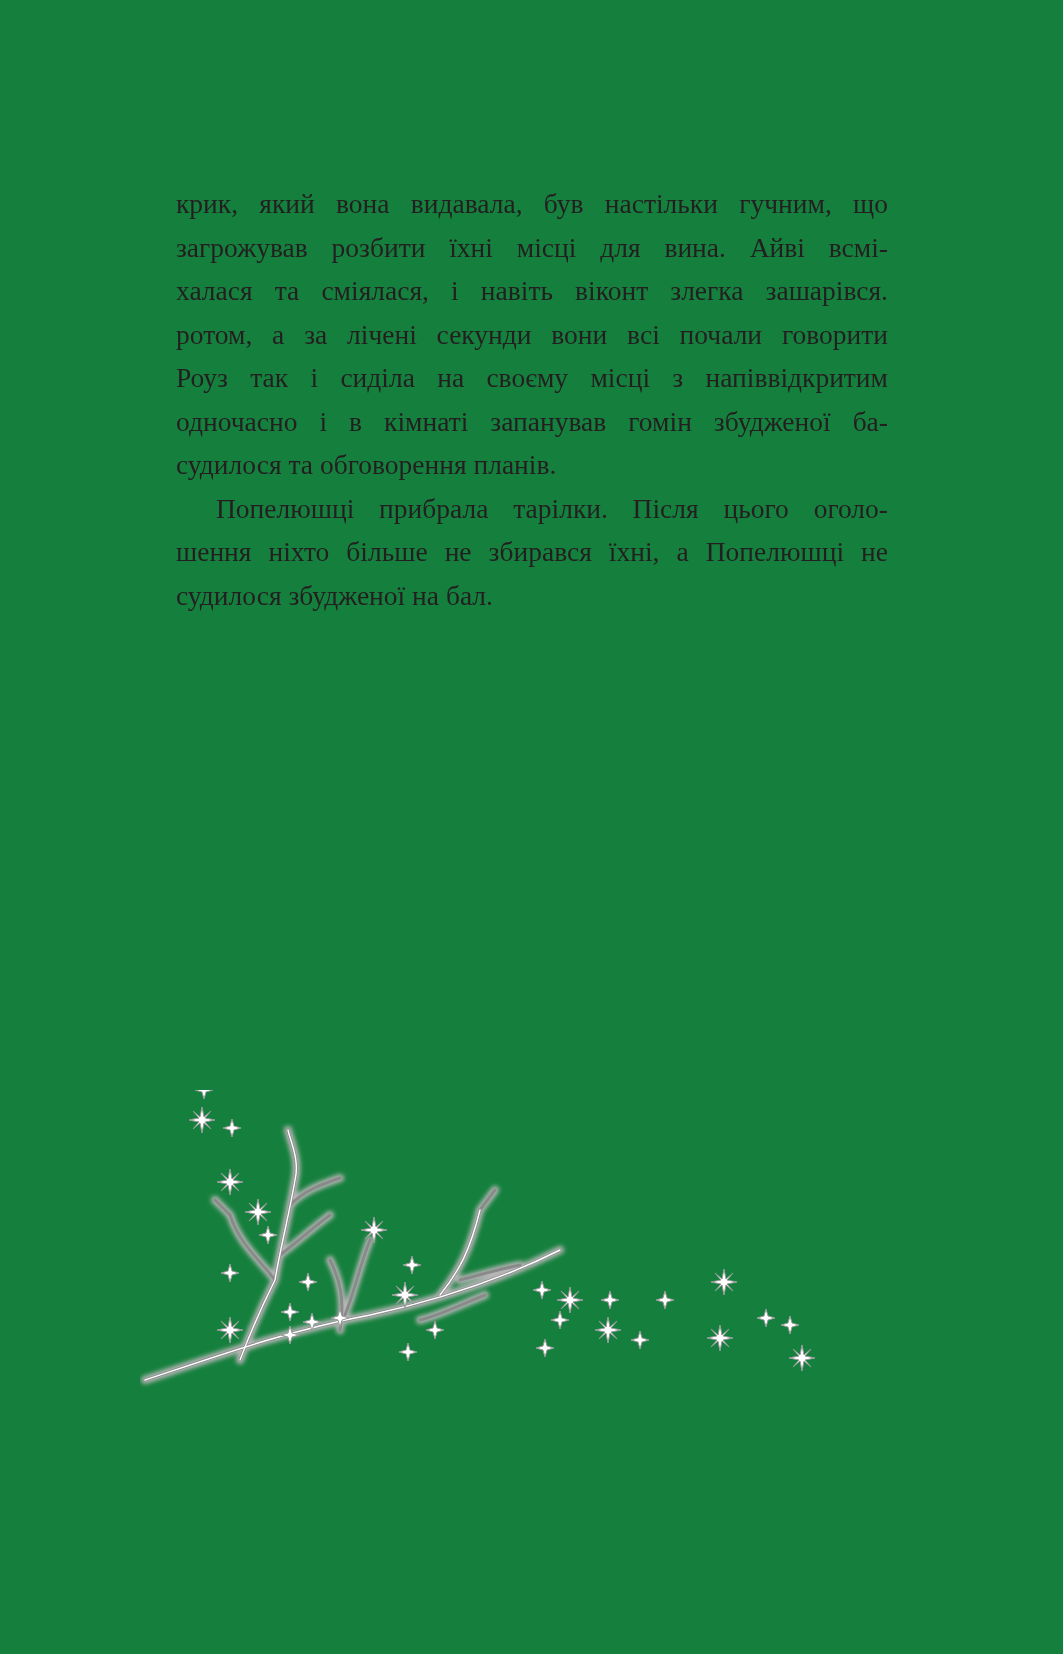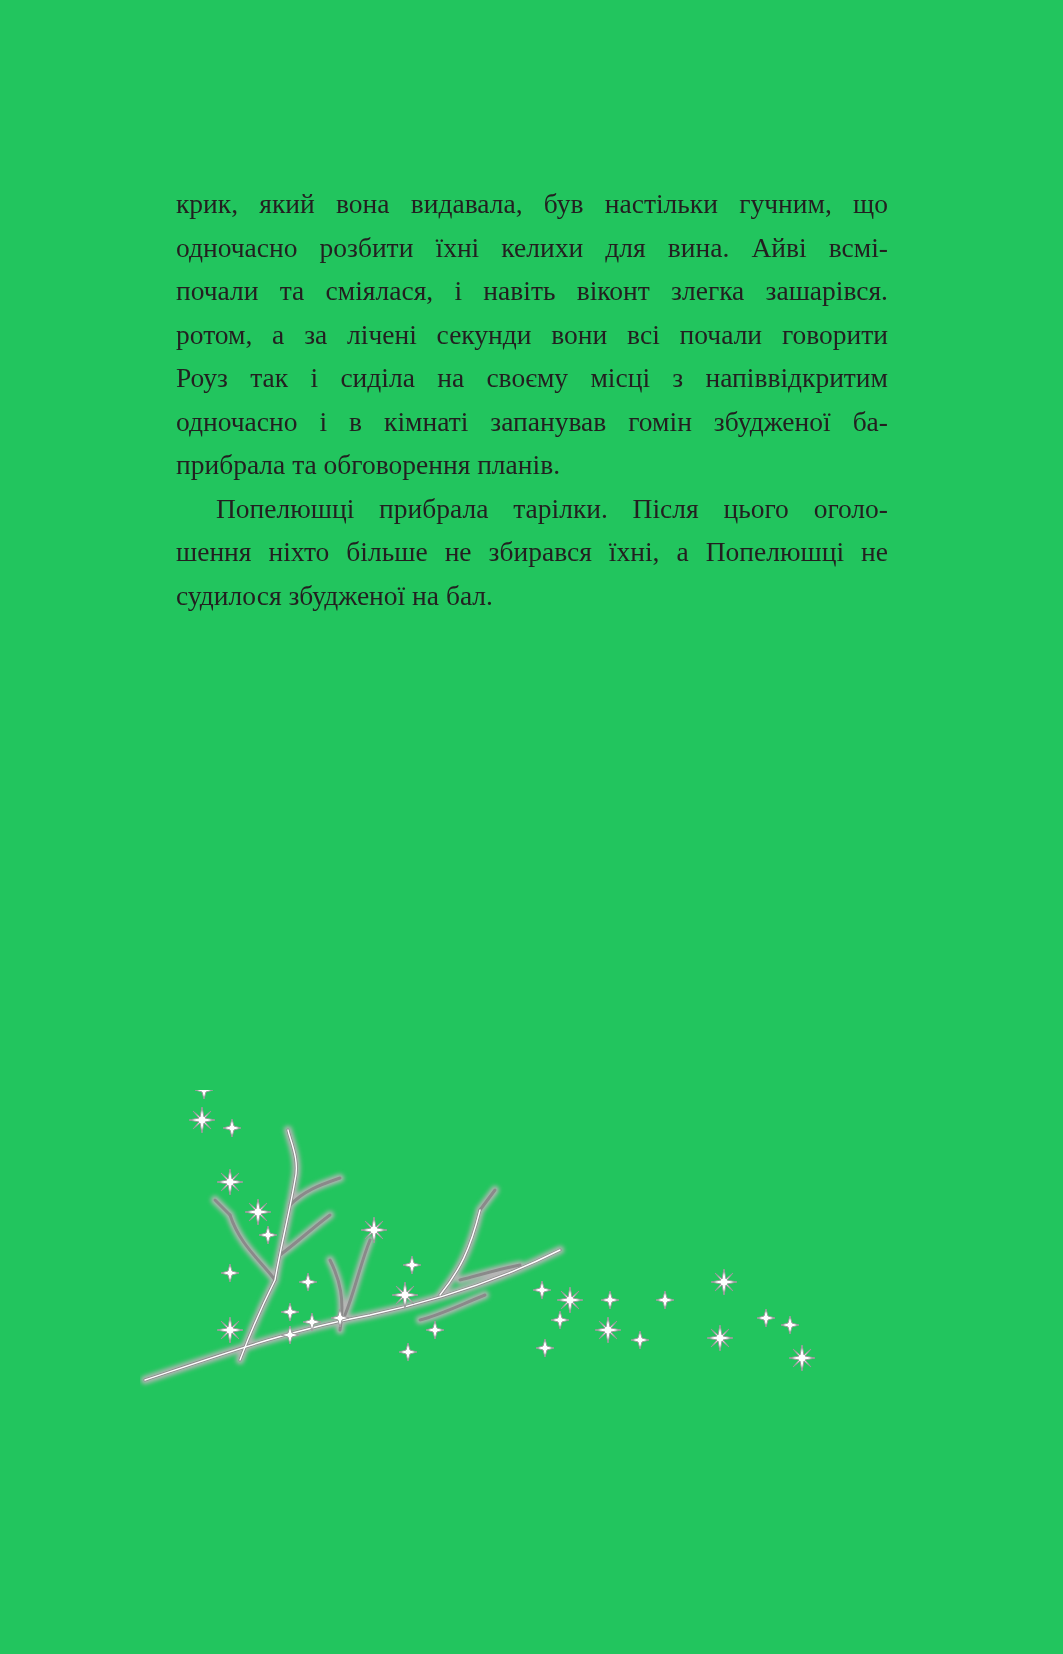--- a/index.html
+++ b/index.html
@@ -1,40 +1,40 @@
 <!DOCTYPE html>
 <html><head>
 <meta charset="utf-8">
 <style>
   html, body { margin: 0; padding: 0; background: #ffffff; }
   body { width: 1063px; height: 1654px; position: relative; overflow: hidden; }
-  .page { position: absolute; left: 0; top: 0; width: 1063px; height: 1654px; background: #22c55e; }
+  .page { position: absolute; left: 0; top: 0; width: 1063px; height: 1654px; background: #15803d; }
   .text-block {
     position: absolute; left: 176px; top: 182px; width: 712px;
     font-family: "Liberation Serif", "DejaVu Serif", serif;
     font-size: 27.5px; line-height: 43.5px; color: #231f20;
   }
   .line { display: block; white-space: nowrap; text-align: justify; text-align-last: justify; }
   .line.last { text-align-last: left; }
   .line.indent { padding-left: 40px; }
   .illustration { position: absolute; left: 140px; top: 1090px; width: 720px; height: 320px; }
 </style>
 </head>
 <body>
 
 <div class="page">
   <div class="text-block">
     <div>
       <span class="line">крик, який вона видавала, був настільки гучним, що</span>
-      <span class="line">одночасно розбити їхні келихи для вина. Айві всмі-</span>
-      <span class="line">почали та сміялася, і навіть віконт злегка зашарівся.</span>
+      <span class="line">загрожував розбити їхні місці для вина. Айві всмі-</span>
+      <span class="line">халася та сміялася, і навіть віконт злегка зашарівся.</span>
       <span class="line">ротом, а за лічені секунди вони всі почали говорити</span>
       <span class="line">Роуз так і сиділа на своєму місці з напіввідкритим</span>
       <span class="line">одночасно і в кімнаті запанував гомін збудженої ба-</span>
-      <span class="line last">прибрала та обговорення планів.</span>
+      <span class="line last">судилося та обговорення планів.</span>
     </div>
     <div>
       <span class="line indent">Попелюшці прибрала тарілки. Після цього оголо-</span>
       <span class="line">шення ніхто більше не збирався їхні, а Попелюшці не</span>
       <span class="line last">судилося збудженої на бал.</span>
     </div>
   </div>
 
   <svg class="illustration" viewBox="0 0 720 320">
     <defs>

